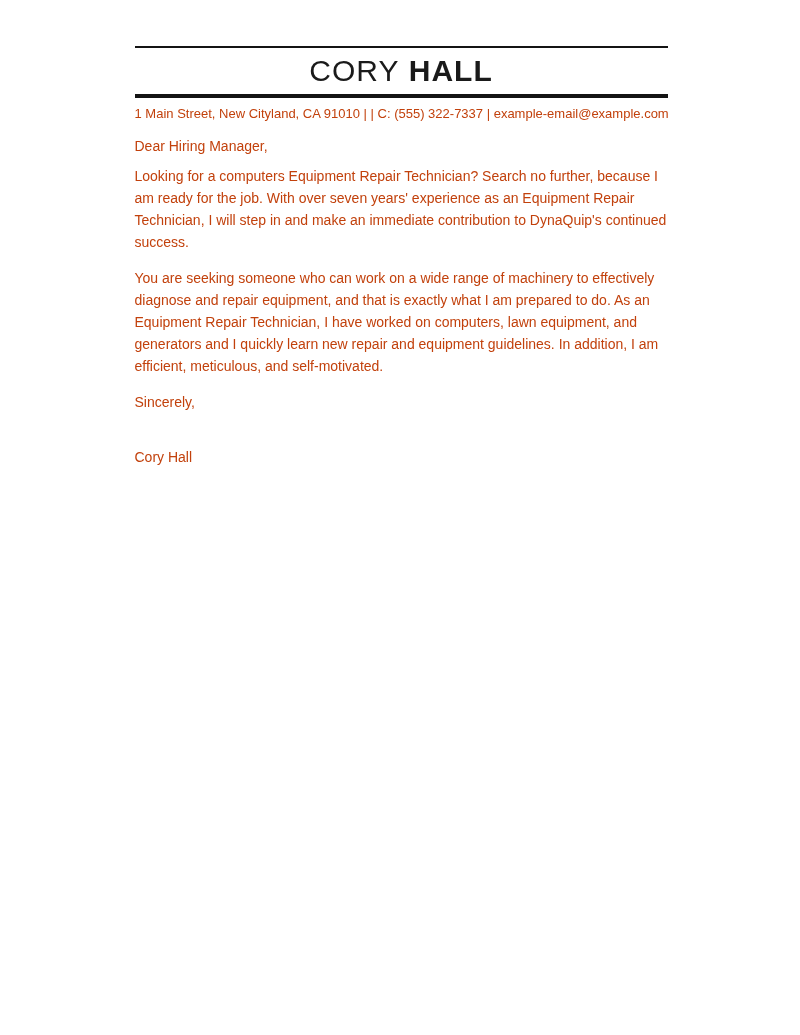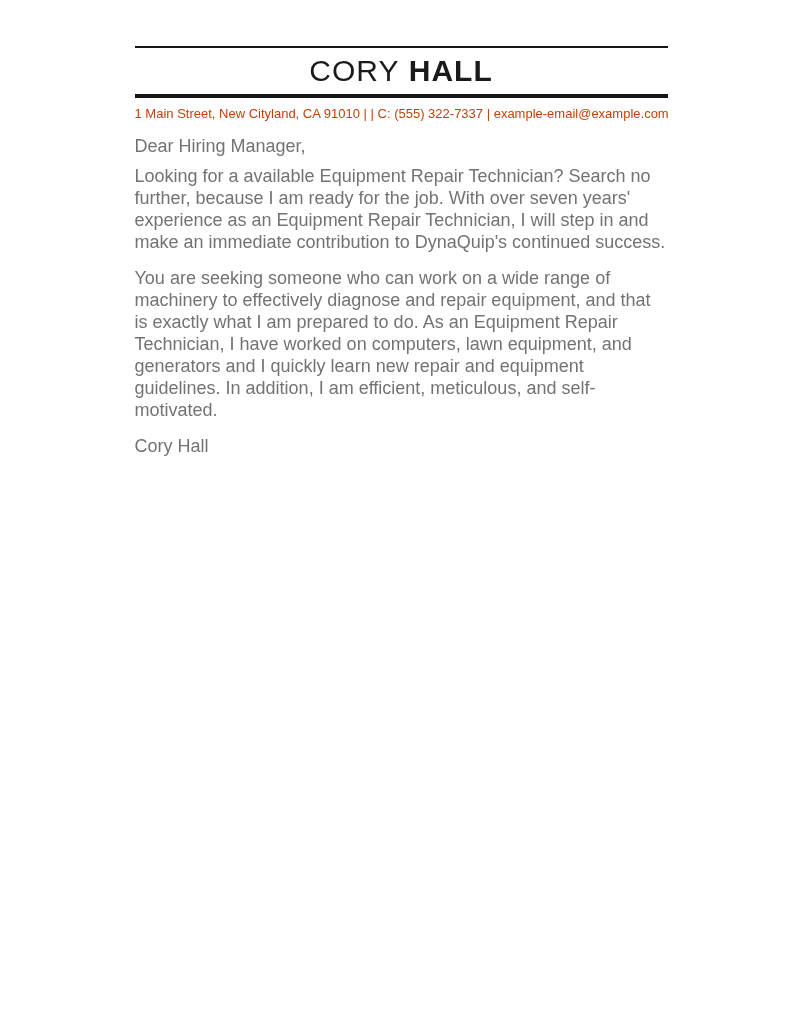--- a/index.html
+++ b/index.html
@@ -47,23 +47,23 @@
   .contact-line {
     margin-top: 8px;
     text-align: center;
     font-size: 13px;
     line-height: 16px;
     color: #c2410c;
     white-space: nowrap;
   }
   .letter-body {
     margin-top: 13px;
-    font-size: 18px;
+    font-size: 14px;
     line-height: 22px;
-    color: #737373;
+    color: #c2410c;
   }
   .letter-body p {
     margin: 0 0 14px 0;
   }
   .letter-body p.salutation {
     margin-bottom: 8px;
   }
   .letter-body p.closing {
     margin-bottom: 33px;
   }
@@ -78,18 +78,19 @@
 
   <div>
     <div class="header-rule-thin"></div>
     <h1 class="name"><span class="first">CORY</span><span>&nbsp;</span><span class="last">HALL</span></h1>
     <div class="header-rule-thick"></div>
     <div class="contact-line">1 Main Street, New Cityland, CA 91010 | | C: (555) 322-7337 | example-email@example.com</div>
   </div>
 
   <div class="letter-body">
     <p class="salutation">Dear Hiring Manager,</p>
-    <p class="paragraph">Looking for a available Equipment Repair Technician? Search no further, because I am ready for the job. With over seven years' experience as an Equipment Repair Technician, I will step in and make an immediate contribution to DynaQuip's continued success.</p>
+    <p class="paragraph">Looking for a computers Equipment Repair Technician? Search no further, because I am ready for the job. With over seven years' experience as an Equipment Repair Technician, I will step in and make an immediate contribution to DynaQuip's continued success.</p>
     <p class="paragraph">You are seeking someone who can work on a wide range of machinery to effectively diagnose and repair equipment, and that is exactly what I am prepared to do. As an Equipment Repair Technician, I have worked on computers, lawn equipment, and generators and I quickly learn new repair and equipment guidelines. In addition, I am efficient, meticulous, and self-motivated.</p>
+    <p class="closing">Sincerely,</p>
     <p class="signature">Cory Hall</p>
   </div>
 
 </div>
 
 </body></html>

